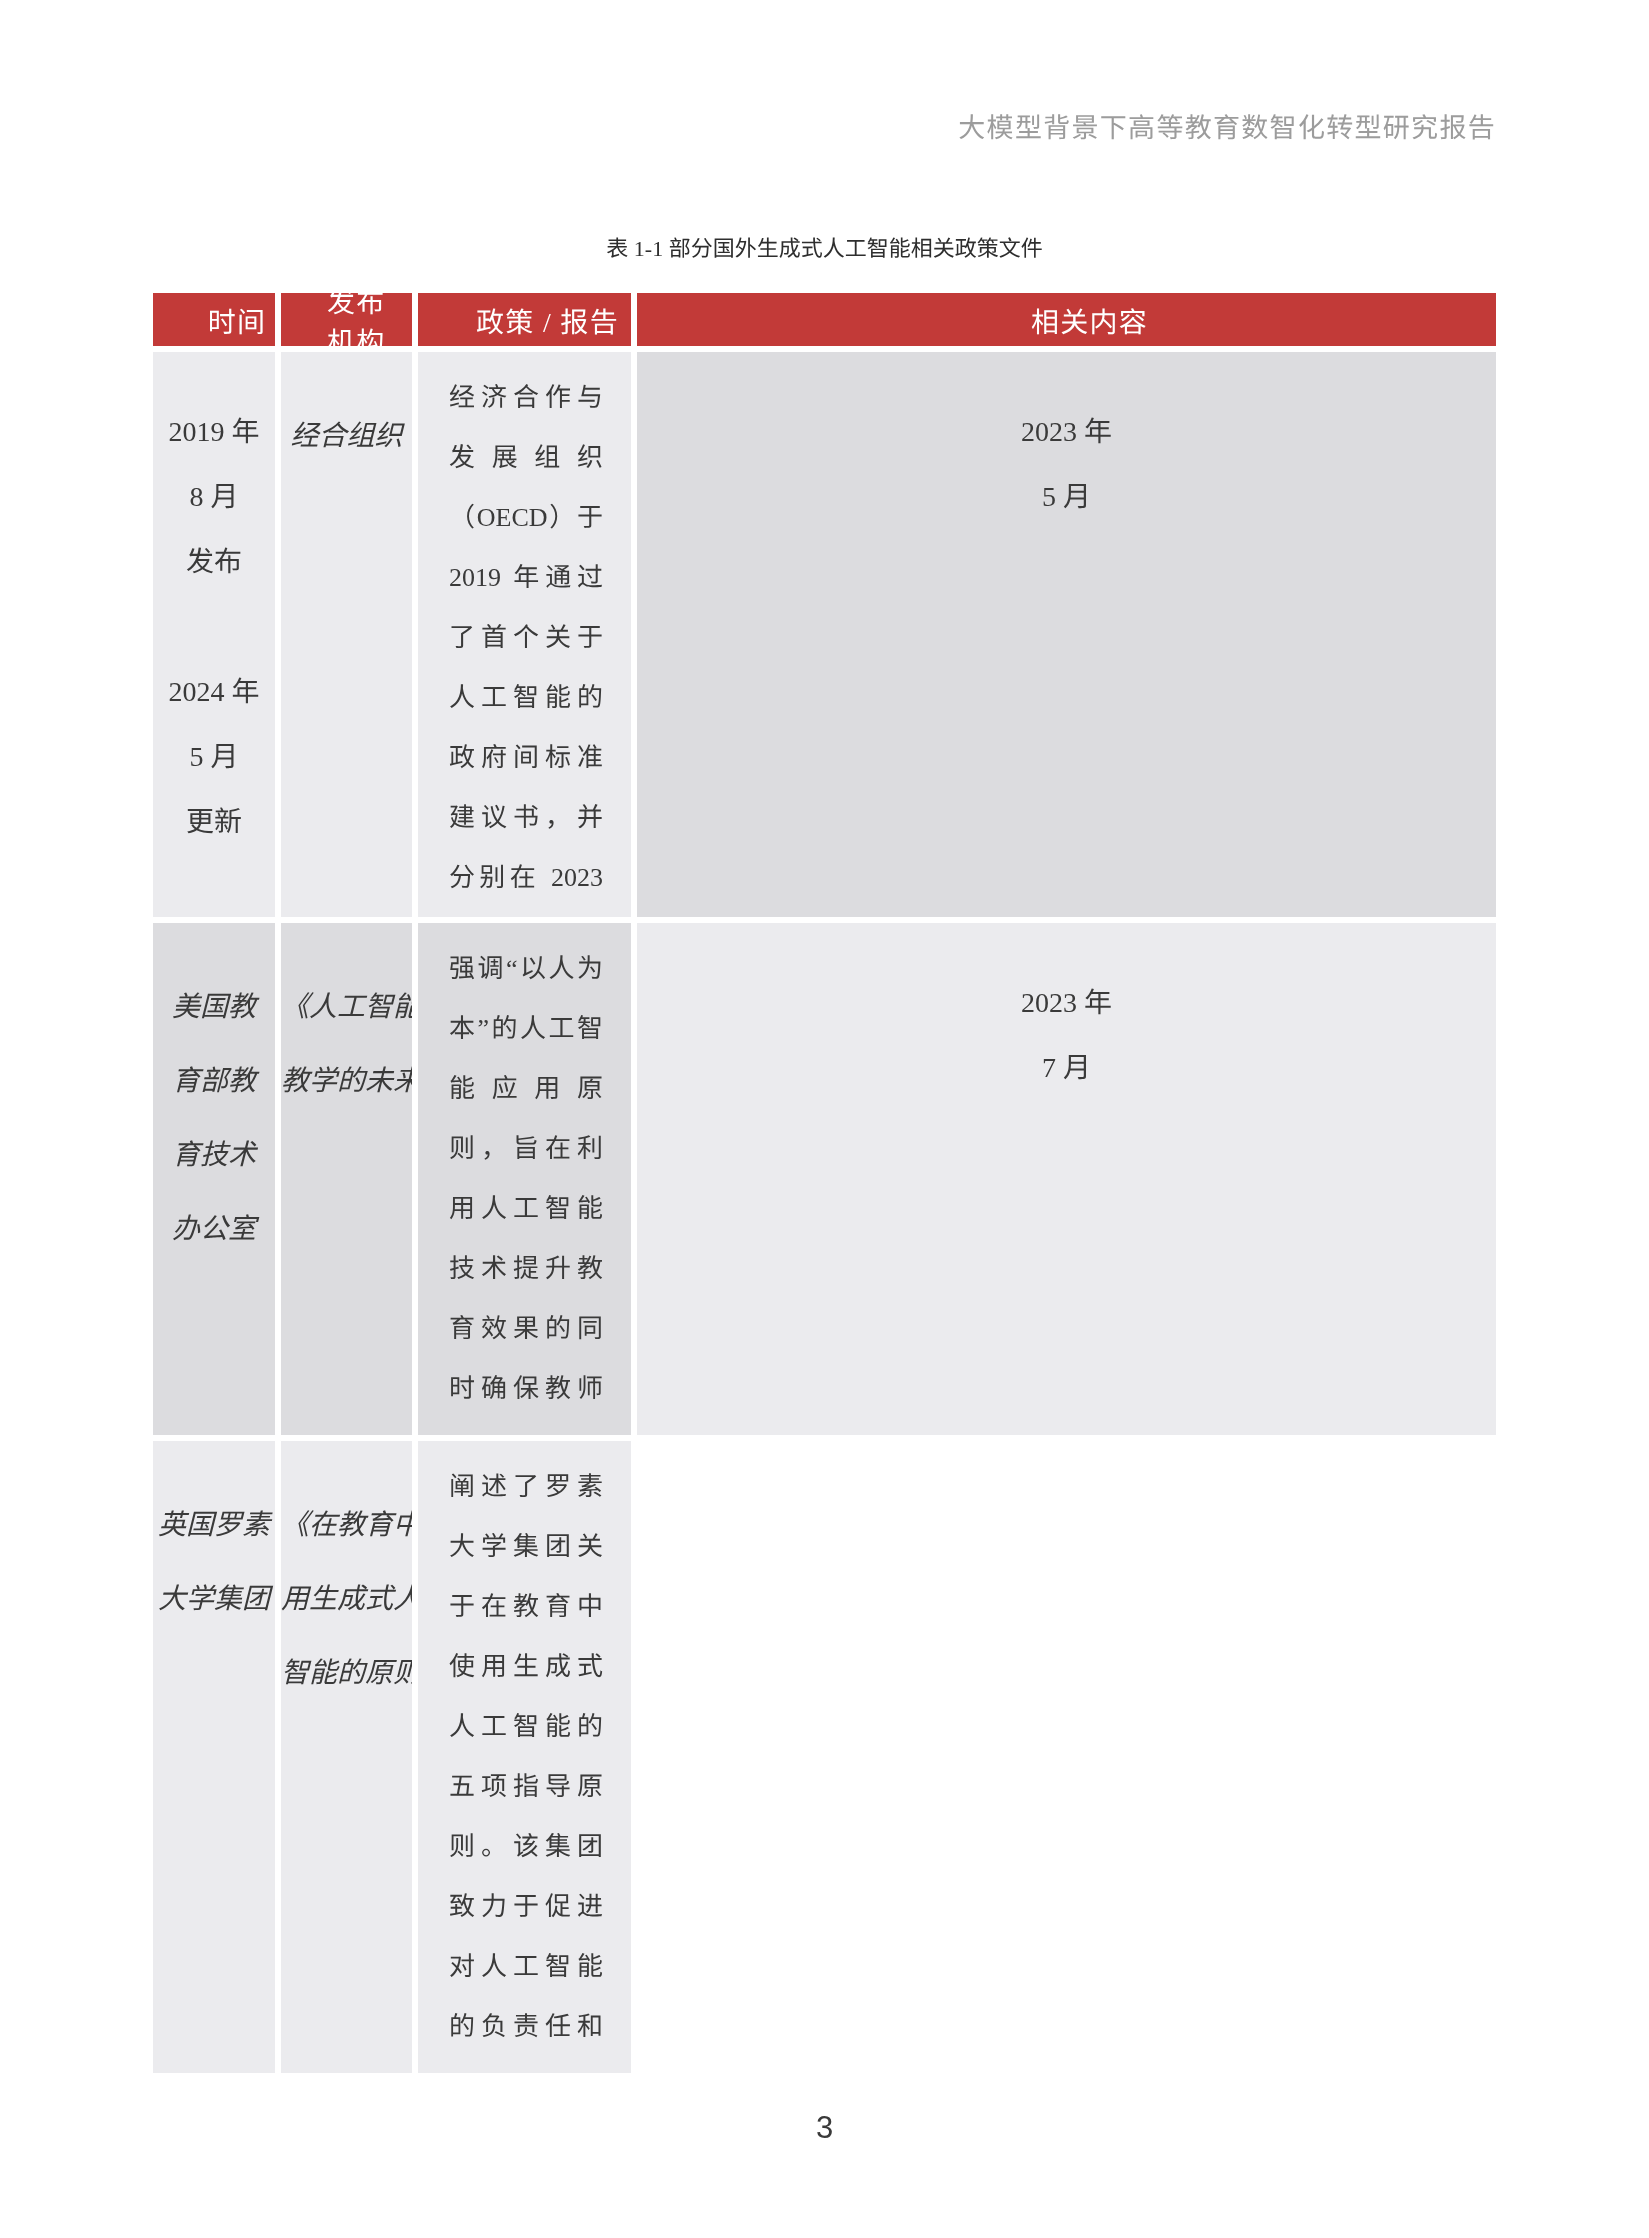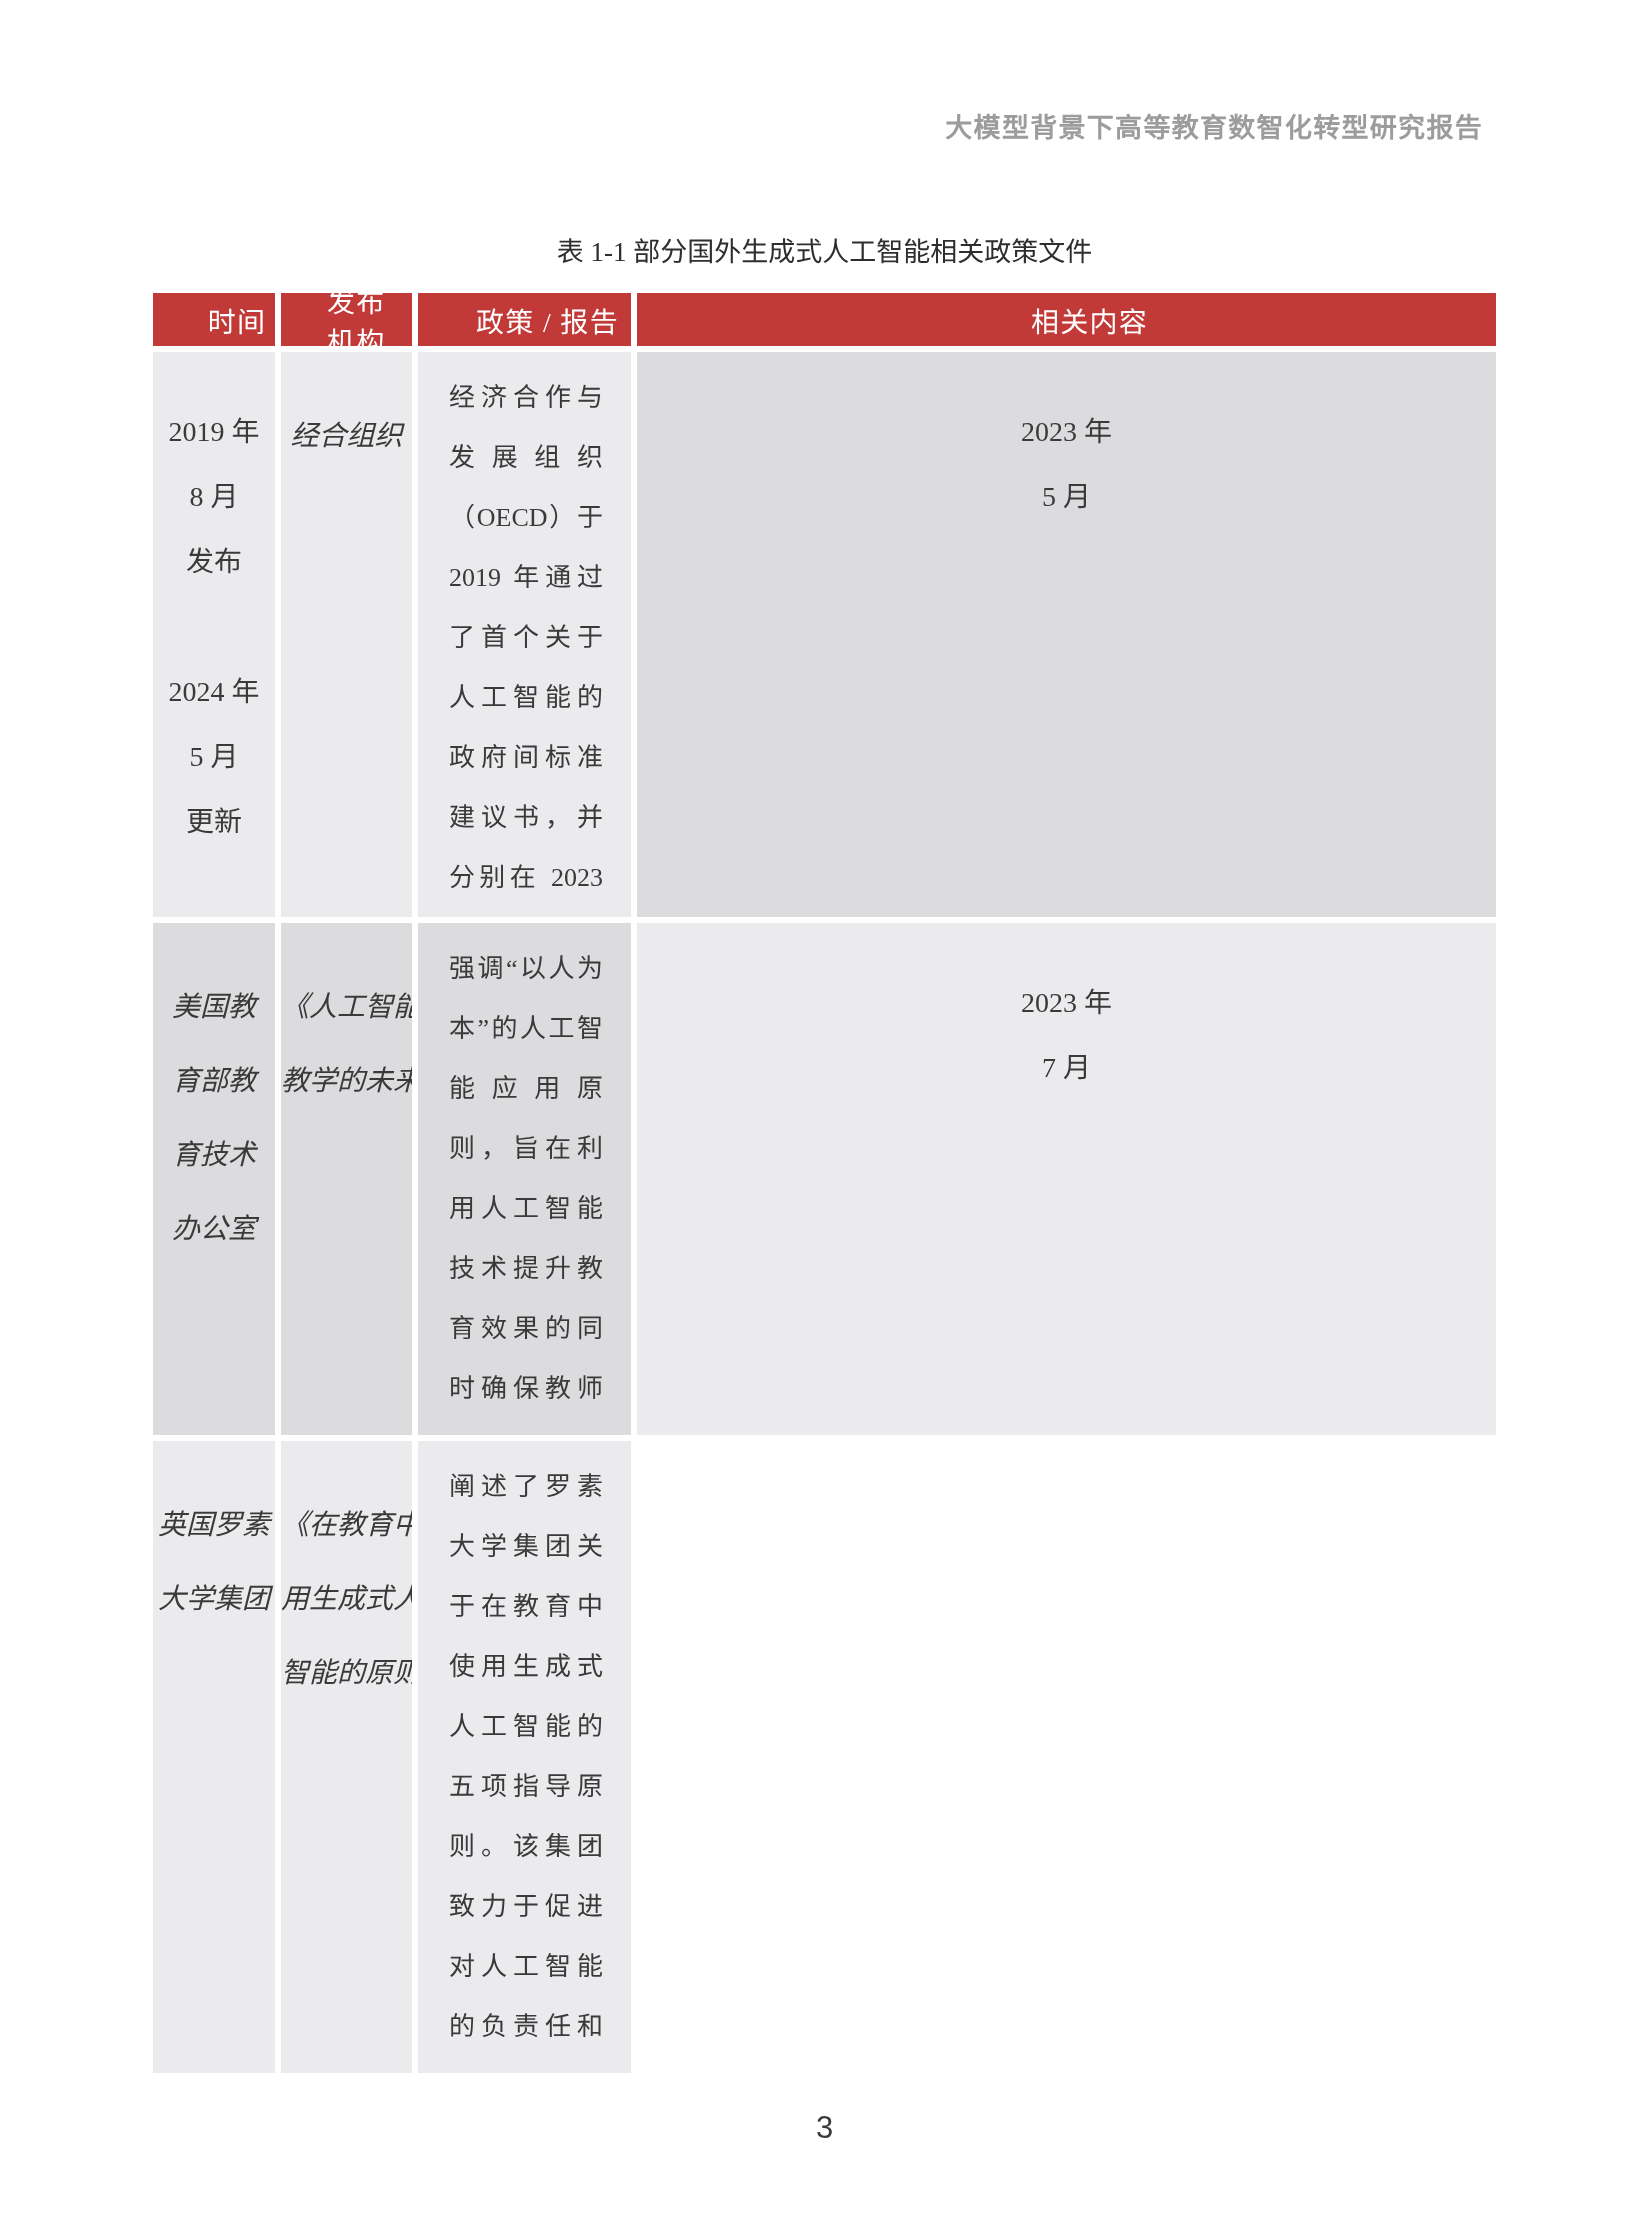--- a/index.html
+++ b/index.html
@@ -17,34 +17,33 @@
     width:1649px;
     height:2239px;
     background:#ffffff;
     overflow:hidden;
     font-family:"Liberation Serif","DejaVu Serif",serif;
     color:var(--body-text,#3a3a3a);
   }
   .doc-header{
     position:absolute;
     top:106px;
-    right:166px;
+    right:153px;
     font-family:"Liberation Sans","DejaVu Sans",sans-serif;
     font-size:27px;
     letter-spacing:1.3px;
     color:var(--doc-header-text,#9c9c9c);
-    font-weight:bold;
   }
   .table-title{
     position:absolute;
     top:230px;
     left:153px;
     width:1343px;
     text-align:center;
-    font-size:27px;
+    font-size:22px;
     color:#2e2e2e;
   }
   .policy-table{
     position:absolute;
     left:153px;
     top:293px;
     width:1343px;
     display:grid;
     grid-template-columns:122px 131px 213px 1fr;
     grid-template-rows:53px 565px 512px 632px;

